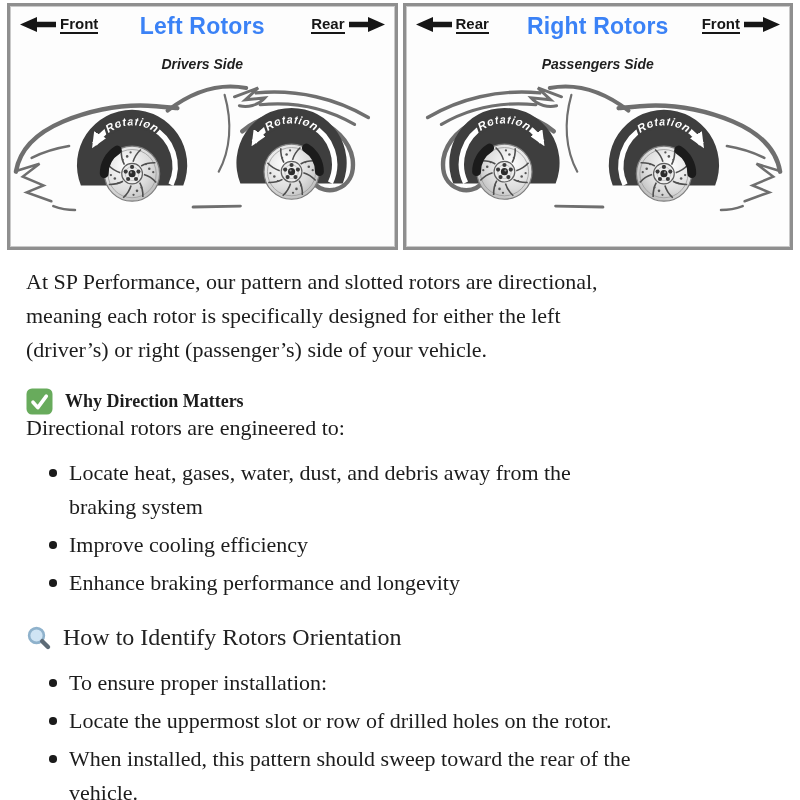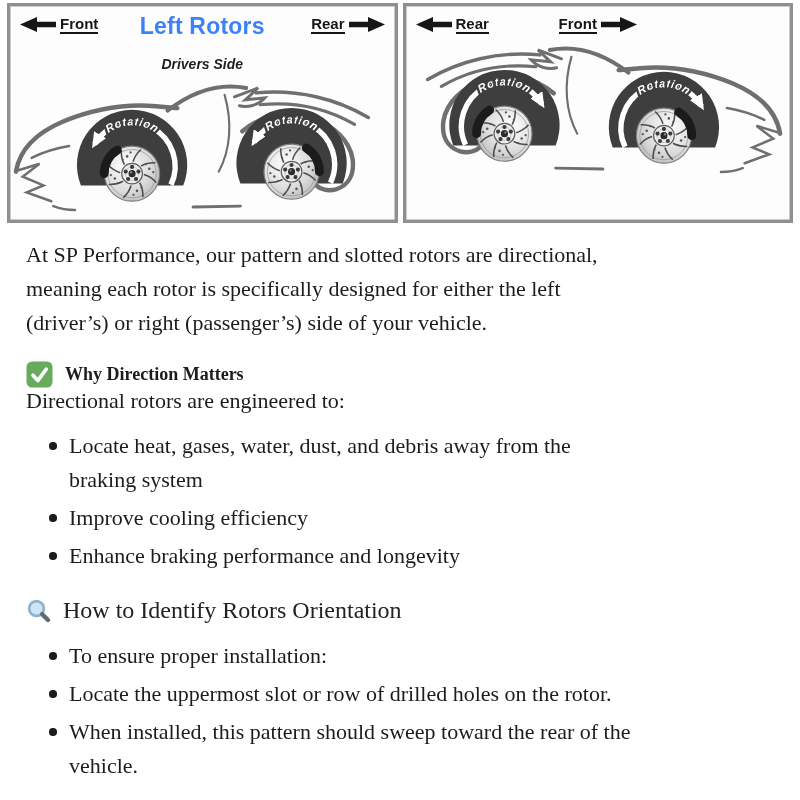--- a/index.html
+++ b/index.html
@@ -16,21 +16,21 @@
   html,body{background:#ffffff;}
   body{
     width:800px;height:800px;overflow:hidden;
     font-family:"Liberation Serif", serif;color:var(--ink);
   }
   
   .diagram{display:flex;gap:5px;margin:3px 7px 0 7px;}
   .panel{
     flex:1 1 0;background:#fdfdfd;border:3px solid var(--panel-border);
     box-shadow:inset 0 0 0 1px #c9c9c9;
-    height:220px;overflow:hidden;
+    height:247px;overflow:hidden;
   }
   .panel-header{
     display:grid;grid-template-columns:1fr auto 1fr;align-items:start;
     padding:7px 10px 0 10px;
     font-family:"Liberation Sans", sans-serif;
   }
   .dir{display:flex;align-items:center;gap:4px;margin-top:3px;}
   .dir.right{justify-self:end;}
   .dir-label{
     font-weight:bold;font-size:15px;color:#161616;
@@ -183,20 +183,24 @@
   </section>
 
   <section class="panel">
     <div class="panel-header">
       <span class="dir left">
         <svg width="36" height="15" class="emoji">
             <path d="M0,7.5 L17,0 L17,4.7 L36,4.7 L36,10.3 L17,10.3 L17,15 Z" fill="#161616"></path>
           </svg>
         <span class="dir-label">Rear</span>
       </span>
+      <span class="titles">
+        <div class="panel-title">Right Rotors</div>
+        <div class="panel-subtitle">Passengers Side</div>
+      </span>
       <span class="dir right">
         <span class="dir-label">Front</span>
         <svg width="36" height="15" class="emoji">
             <path d="M36,7.5 L19,0 L19,4.7 L0,4.7 L0,10.3 L19,10.3 L19,15 Z" fill="#161616"></path>
           </svg>
       </span>
     </div>
 
     <svg class="car-svg" width="380" height="152" viewBox="0 0 386 152">
       <g transform="translate(386,0) scale(-1,1)">

